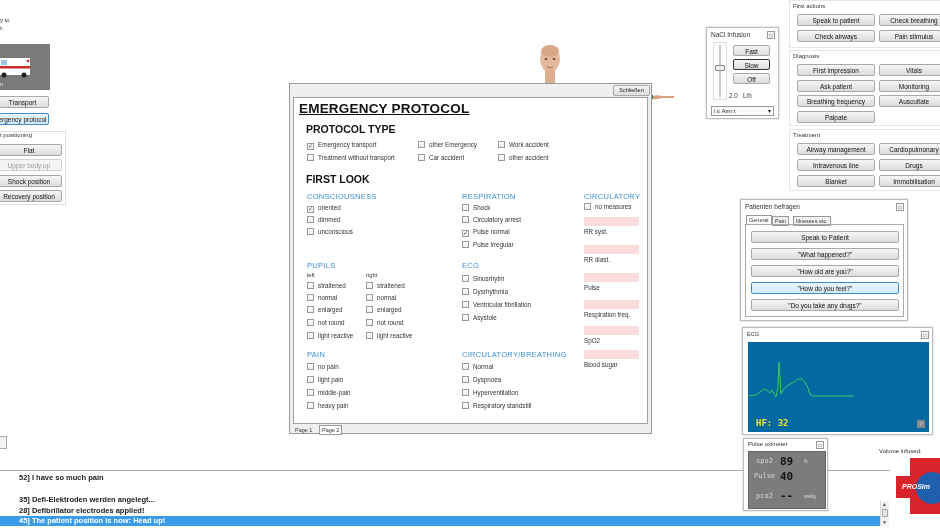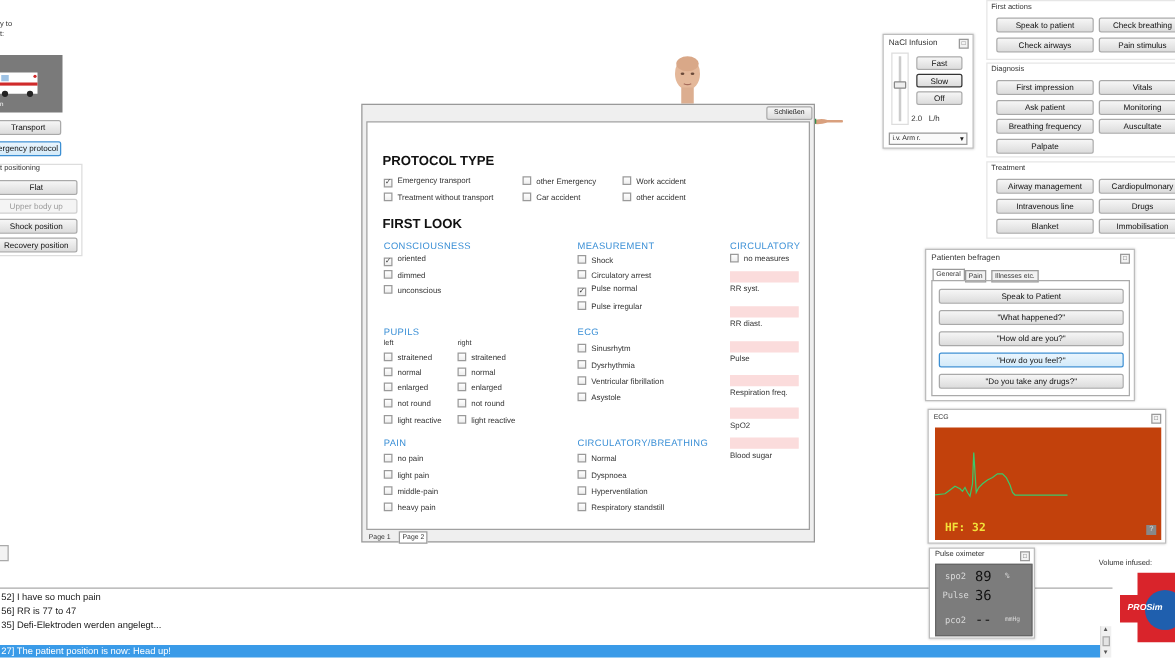--- a/index.html
+++ b/index.html
@@ -18,28 +18,28 @@
 .h1{position:absolute;font-size:13.5px;font-weight:bold;color:#111;text-decoration:underline;letter-spacing:.2px}
 .h2{position:absolute;font-size:10.5px;font-weight:bold;color:#111}
 .h3{position:absolute;font-size:7.5px;color:#3a8fd6;letter-spacing:.3px}
 .cb{position:absolute;font-size:6.3px;color:#333;white-space:nowrap;line-height:8px}
 .cb .box{display:inline-block;width:7px;height:7px;border:1px solid #9a9a9a;background:linear-gradient(#fff,#eee);vertical-align:-1px;margin-right:4px;font-size:6px;line-height:5px;text-align:center;color:#333}
 .lbl{position:absolute;font-size:6.3px;color:#333;white-space:nowrap}
 .mfield{position:absolute;width:55px;height:9px;background:#fbdcdc;border:none}
 .tab{position:absolute;font-size:5.5px;line-height:8px;padding:0 2px;border:1px solid #999;background:#fff;color:#333}
 
 #log{left:0;top:470px;width:890px;height:55px;border-top:1px solid #aaa;background:#fff}
-.logline{position:absolute;left:0;width:880px;height:10px;font-size:7.5px;font-weight:normal;line-height:10px;color:#1a1a1a;white-space:nowrap;padding-left:1px}
+.logline{position:absolute;left:0;width:880px;height:10px;font-size:7.5px;font-weight:bold;line-height:10px;color:#1a1a1a;white-space:nowrap;padding-left:19px}
 .logline.sel{background:#3a9be8;color:#fff}
 
-#ecg .screen{position:absolute;left:5px;top:14px;width:181px;height:90px;background:#c2410c}
+#ecg .screen{position:absolute;left:5px;top:14px;width:181px;height:90px;background:#0369a1}
 
 #oxi .screen{position:absolute;left:4px;top:12px;width:78px;height:58px;background:#7c7c7c;border:1px solid #666}
 .oxl{position:absolute;font-family:"DejaVu Sans Mono",monospace;font-size:7px;color:#d9d9d9}
-.oxv{position:absolute;font-family:"DejaVu Sans Mono",monospace;font-size:11px;font-weight:normal;color:#111}
+.oxv{position:absolute;font-family:"DejaVu Sans Mono",monospace;font-size:11px;font-weight:bold;color:#111}
 </style>
 </head>
 <body>
 
 <div class="lbl" style="left:0;top:17px;font-size:6px">y to</div>
 <div class="lbl" style="left:0;top:25px;font-size:6px">t:</div>
 <div class="abs" style="left:0;top:44px;width:50px;height:46px;background:#7a7a7a">
   <svg width="50" height="46">
     <rect x="0" y="14" width="30" height="17" fill="#fff"></rect>
     <rect x="0" y="22" width="30" height="2.5" fill="#d02b2b"></rect>
@@ -74,37 +74,38 @@
 <div class="abs" style="left:650px;top:93px;width:25px;height:8px">
   <svg width="25" height="8">
     <path d="M0 4 Q6 1 12 3 L24 3 Q25 4 24 5 L12 5 Q6 7 0 6Z" fill="#d9a07e"></path>
     <rect x="0" y="2" width="3" height="4" fill="#2f8f4a"></rect>
   </svg>
 </div>
 
 <div id="proto" class="abs">
   <div class="btn" style="left:323px;top:1px;width:37px;height:11px;font-size:5.5px;line-height:9px">Schließen</div>
   <div class="sheet">
+    <div class="h1" style="left:5px;top:3px">EMERGENCY PROTOCOL</div>
     <div class="h2" style="left:12px;top:25px">PROTOCOL TYPE</div>
 
     <div class="cb" style="left:13px;top:43px"><span class="box">✓</span><span>Emergency transport</span></div>
     <div class="cb" style="left:13px;top:56px"><span class="box"></span><span>Treatment without transport</span></div>
     <div class="cb" style="left:124px;top:43px"><span class="box"></span><span>other Emergency</span></div>
     <div class="cb" style="left:124px;top:56px"><span class="box"></span><span>Car accident</span></div>
     <div class="cb" style="left:204px;top:43px"><span class="box"></span><span>Work accident</span></div>
     <div class="cb" style="left:204px;top:56px"><span class="box"></span><span>other accident</span></div>
 
     <div class="h2" style="left:12px;top:75px">FIRST LOOK</div>
 
     <div class="h3" style="left:13px;top:94px">CONSCIOUSNESS</div>
     <div class="cb" style="left:13px;top:106px"><span class="box">✓</span><span>oriented</span></div>
     <div class="cb" style="left:13px;top:118px"><span class="box"></span><span>dimmed</span></div>
     <div class="cb" style="left:13px;top:130px"><span class="box"></span><span>unconscious</span></div>
 
-    <div class="h3" style="left:168px;top:94px">MEASUREMENT</div>
+    <div class="h3" style="left:168px;top:94px">RESPIRATION</div>
     <div class="cb" style="left:168px;top:106px"><span class="box"></span><span>Shock</span></div>
     <div class="cb" style="left:168px;top:118px"><span class="box"></span><span>Circulatory arrest</span></div>
     <div class="cb" style="left:168px;top:130px"><span class="box">✓</span><span>Pulse normal</span></div>
     <div class="cb" style="left:168px;top:143px"><span class="box"></span><span>Pulse irregular</span></div>
 
     <div class="h3" style="left:290px;top:94px">CIRCULATORY</div>
     <div class="cb" style="left:290px;top:105px"><span class="box"></span><span>no measures</span></div>
     <input class="mfield" style="left: 290px; top: 119px;" value="">
     <div class="lbl" style="left:290px;top:130px">RR syst.</div>
     <input class="mfield" style="left: 290px; top: 147px;" value="">
@@ -228,39 +229,39 @@
 </div>
 
 <div id="oxi" class="panel" style="left:743px;top:438px;width:85px;height:73px;z-index:5">
   <div class="ptitle" style="top:2px;font-size:6px">Pulse oximeter</div>
   <div class="pclose" style="top:2px">□</div>
   <div class="screen">
     <div class="oxl" style="left:7px;top:5px">spo2</div>
     <div class="oxv" style="left:31px;top:3px">89</div>
     <div class="oxl" style="left:55px;top:5px;font-size:6px">%</div>
     <div class="oxl" style="left:5px;top:20px">Pulse</div>
-    <div class="oxv" style="left:31px;top:18px">36</div>
+    <div class="oxv" style="left:31px;top:18px">40</div>
     <div class="oxl" style="left:7px;top:40px">pco2</div>
     <div class="oxv" style="left:31px;top:37px">--</div>
     <div class="oxl" style="left:55px;top:41px;font-size:5px">mmHg</div>
   </div>
 </div>
 
 <div class="lbl" style="left:879px;top:448px;font-size:6px">Volume infused:</div>
 <div class="abs" style="left:896px;top:458px;width:44px;height:56px">
   <svg width="44" height="56">
     <polygon points="14,0 44,0 44,56 14,56 14,40 0,40 0,18 14,18" fill="#d9242b"></polygon>
     <circle cx="36" cy="30" r="16" fill="#1f5fae"></circle>
   </svg>
   <span class="abs" style="left:6px;top:25px;font-size:7px;font-weight:bold;font-style:italic;color:#fff">PROSim</span>
 </div>
 
 <div id="log" class="abs">
   <div class="logline" style="top:2px">52] I have so much pain</div>
-  <div class="logline" style="top:13px">56] RR is 77 to 47</div>
   <div class="logline" style="top:24px">35] Defi-Elektroden werden angelegt...</div>
-  <div class="logline sel" style="top:45px">27] The patient position is now: Head up!</div>
+  <div class="logline" style="top:35px">28] Defibrillator electrodes applied!</div>
+  <div class="logline sel" style="top:45px">45] The patient position is now: Head up!</div>
   <div class="abs" style="left:880px;top:30px;width:9px;height:25px;background:#f0f0f0;border-left:1px solid #ddd">
     <div class="abs" style="left:1px;top:0;font-size:5px;color:#555">▲</div>
     <div class="abs" style="left:1px;top:8px;width:6px;height:8px;border:1px solid #aaa;background:#e4e4e4"></div>
     <div class="abs" style="left:1px;top:18px;font-size:5px;color:#555">▼</div>
   </div>
 </div>
 
 </body></html>

